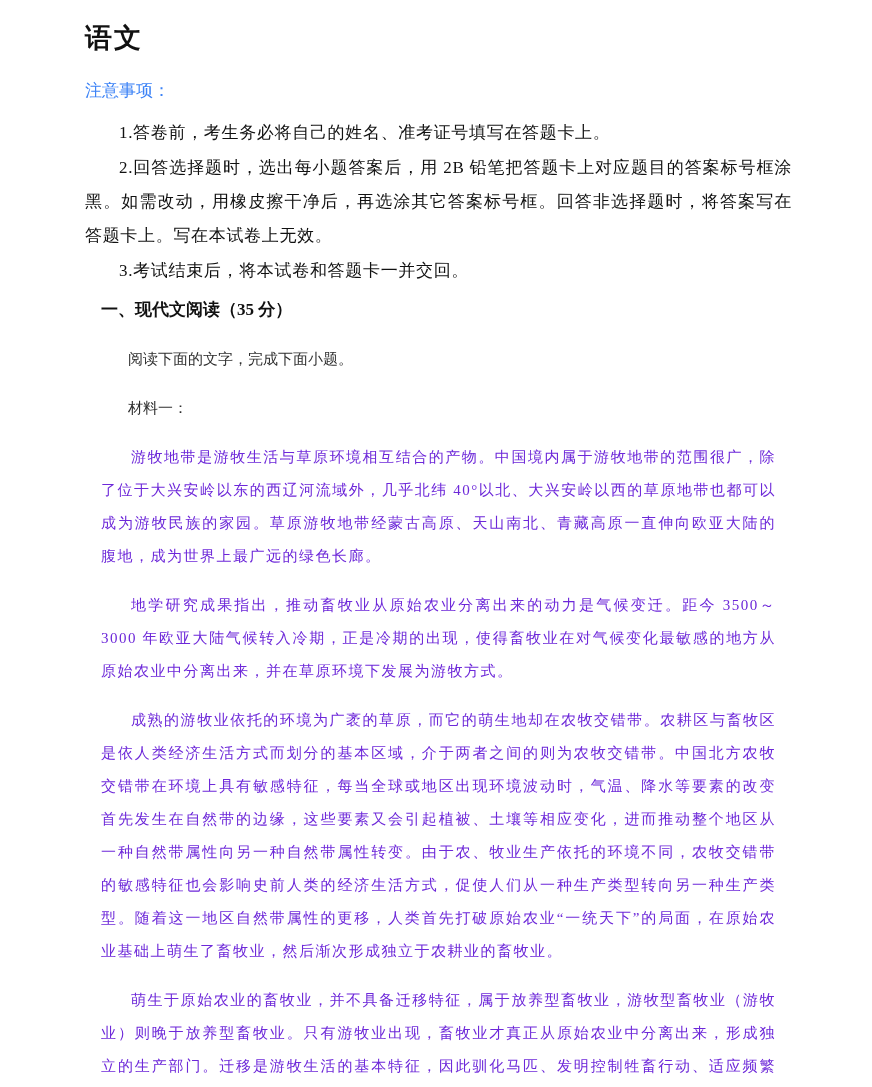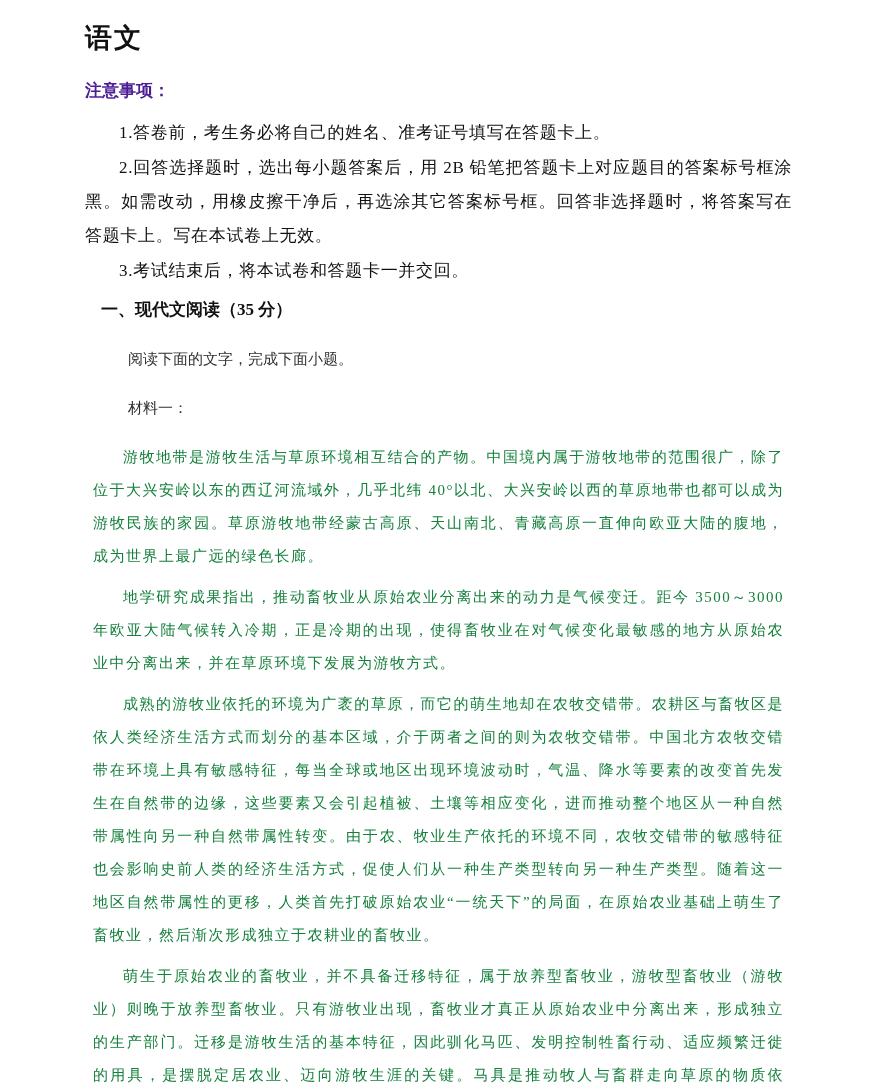--- a/index.html
+++ b/index.html
@@ -21,23 +21,23 @@
   .title {
     margin: 0 0 18px 0;
     font-size: 27px;
     font-weight: bold;
     letter-spacing: 2px;
     color: #111111;
   }
   .notice-heading {
     margin: 0 0 8px 0;
     font-size: 17px;
-    font-weight: bold;
+    font-weight: normal;
     line-height: 34px;
-    color: #4c1d95;
+    color: #3b82f6;
   }
   .notice-item {
     margin: 0 0 1px 0;
     font-size: 17px;
     font-weight: normal;
     line-height: 34px;
     text-indent: 2em;
     text-align: justify;
     letter-spacing: 0.04em;
     color: #111111;
@@ -59,28 +59,28 @@
   }
   .instruction, .material-label {
     margin: 16px;
     font-size: 15px;
     font-weight: normal;
     line-height: 33px;
     text-indent: 1.8em;
     color: #2e2e2e;
   }
   .body-para {
-    margin: 8px;
+    margin: 16px;
     font-size: 15px;
     font-weight: normal;
     line-height: 33px;
     text-indent: 2em;
     text-align: justify;
     letter-spacing: 0.1em;
-    color: #15803d;
+    color: #6d28d9;
   }
 </style>
 </head>
 <body>
 
 <div class="page">
 
   <h1 class="title">语文</h1>
 
   <div class="notice">

